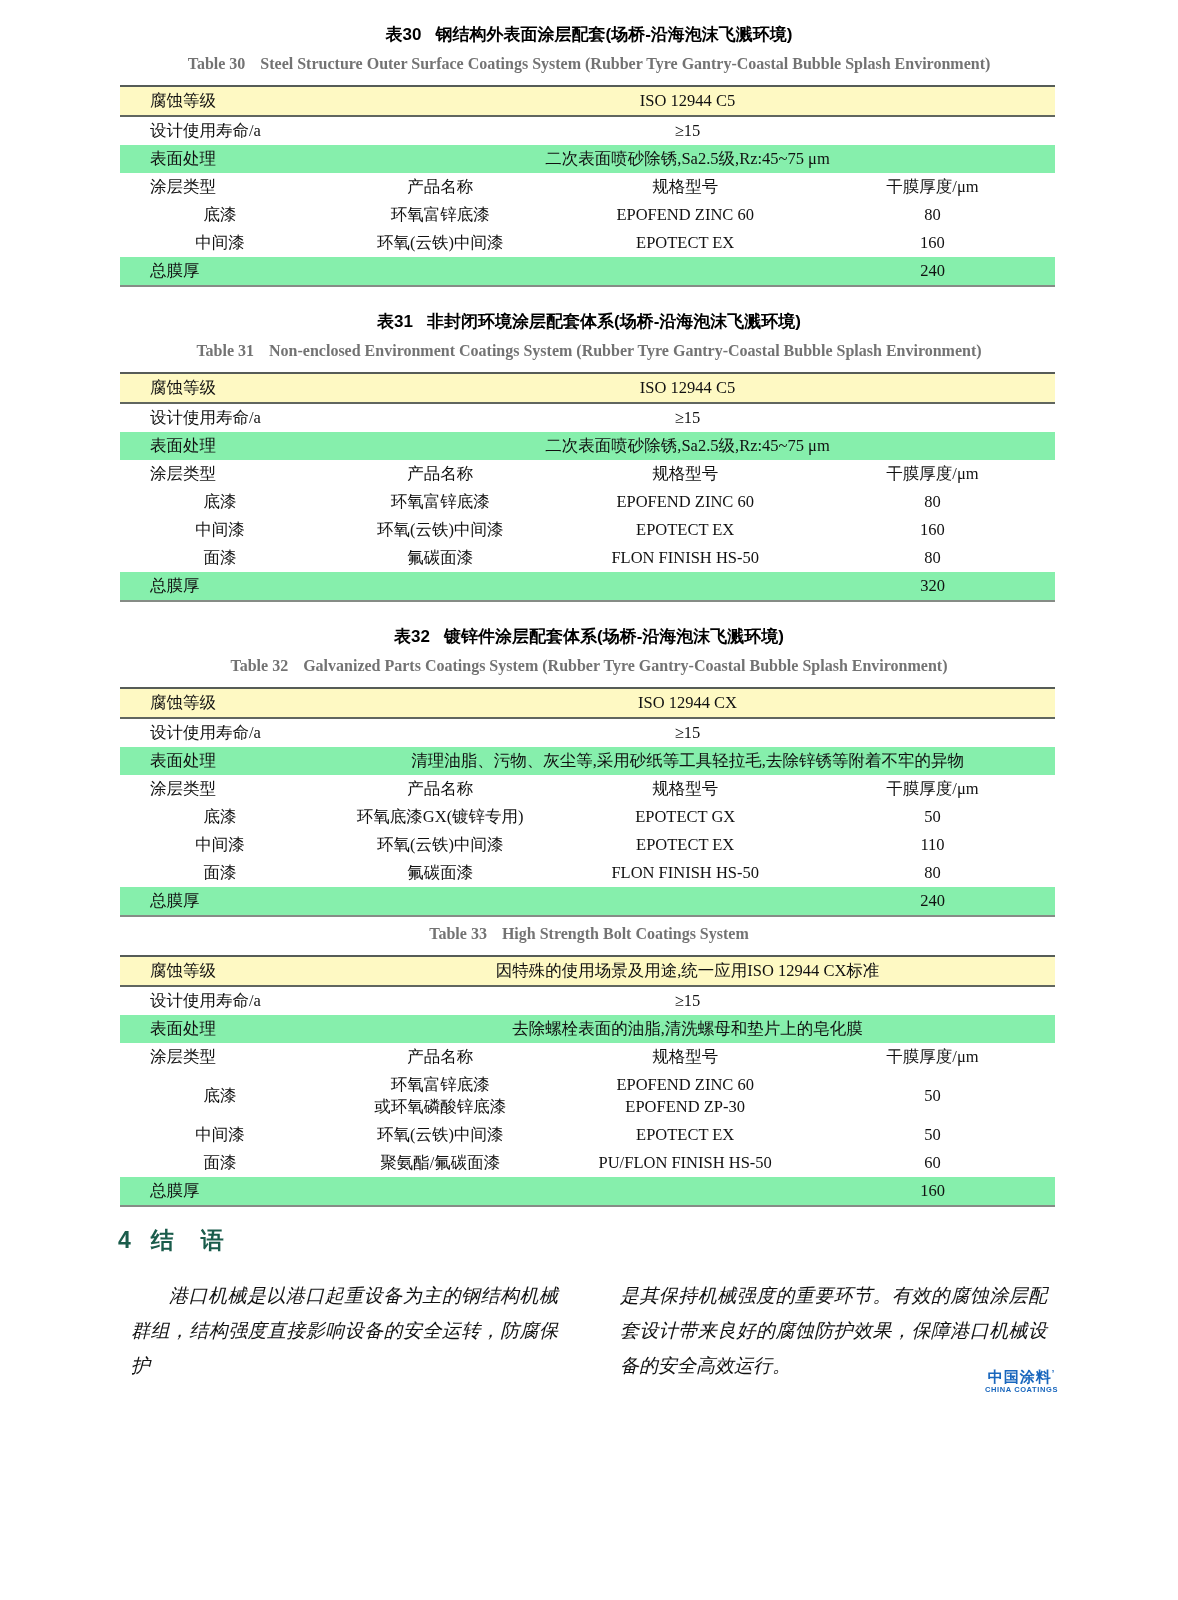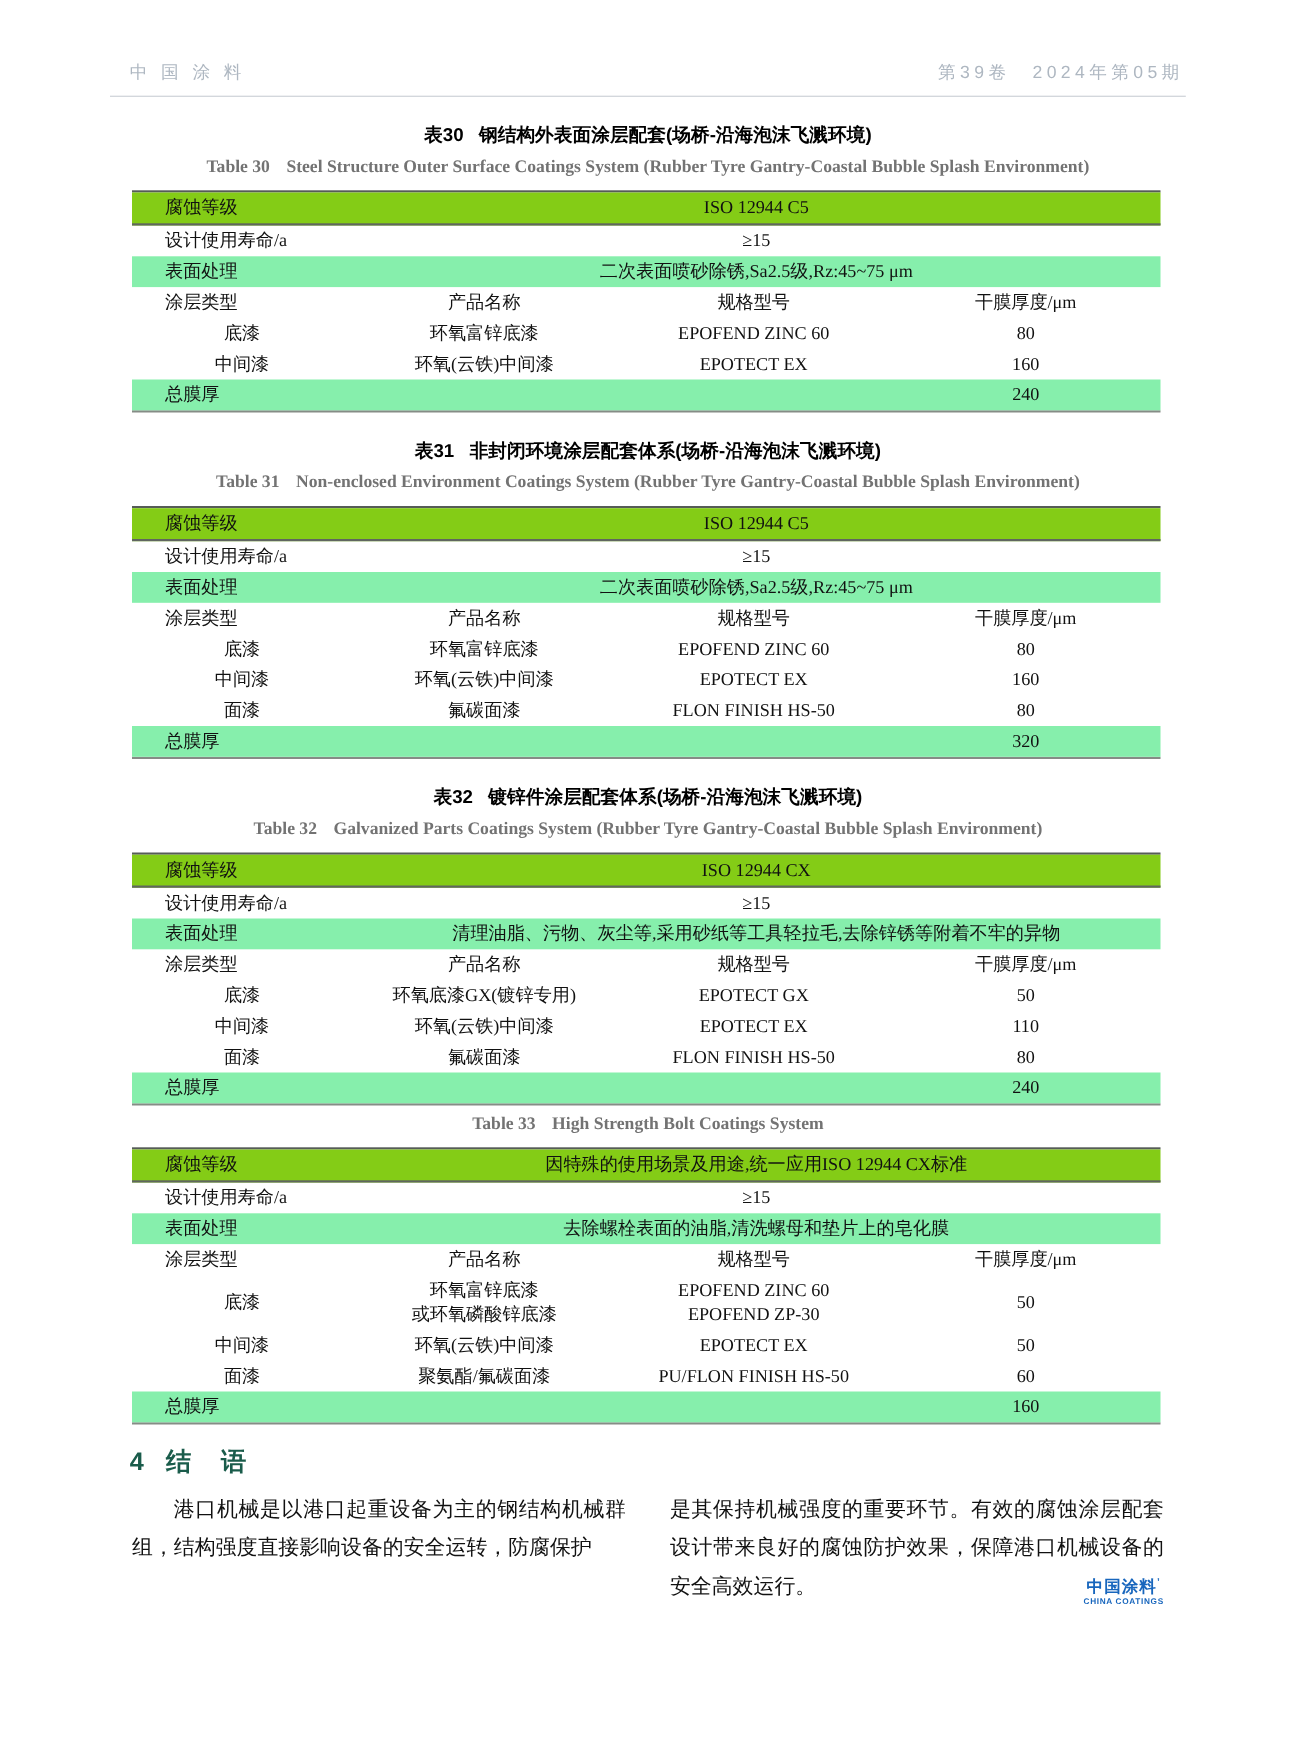--- a/index.html
+++ b/index.html
@@ -25,40 +25,40 @@
     text-align:center;font-family:"Liberation Serif", serif;font-weight:bold;
     font-size:16px;line-height:24px;margin-top:5px;margin-bottom:9px;color:#737373;
   }
   .tbl-title-en .tnum{margin-right:15px;}
   
   .tbl{
     width:935px;margin-left:20px;font-size:16.5px;
     border-top:2px solid #565c57;border-bottom:2px solid #868c86;
   }
   .tr{display:flex;align-items:center;min-height:28px;}
-  .row-dark{background:#84cc16;border-bottom:2px solid #60665f;}
+  .row-dark{background:#fef9c3;border-bottom:2px solid #60665f;}
   .row-light{background:#86efac;justify-content:center;}
   .td{box-sizing:border-box;line-height:22px;white-space:pre-line;}
   .lab{width:21.4%;padding-left:30px;text-align:left;}
   .val{width:78.6%;text-align:center;}
   .c1{width:21.4%;text-align:center;}
   .c2{width:25.7%;text-align:center;}
   .c3{width:26.7%;text-align:center;}
   .c4{width:26.2%;text-align:center;}
   .tall{padding:3px 0;}
   
   .mid-para{margin:14px 0 0 20px;font-size:19px;line-height:28px;}
   .section-head{
     font-family:"Liberation Sans", sans-serif;color:#1a5c4b;font-weight:600;
     font-size:23px;line-height:30px;margin:18px 0 0 18px;letter-spacing:2px;
   }
   .section-head .snum{margin-right:20px;letter-spacing:0;}
   .columns{display:flex;gap:40px;margin:12px 0 0 20px;}
   .col{width:449px;font-size:19px;line-height:35px;text-align:justify;}
-  .col p{margin:0;}
+  .col p{margin:11px;font-style:italic;}
   .col-left p{text-indent:2em;}
   .col-right{position:relative;}
   .logo{
     position:absolute;right:0;bottom:0;text-align:center;color:#1866bd;
     font-family:"Liberation Sans", sans-serif;line-height:1.1;
   }
   .logo-cn{font-size:15px;font-weight:bold;letter-spacing:1px;}
   .logo-mark{font-size:9px;vertical-align:super;}
   .logo-en{font-size:7.5px;font-weight:bold;letter-spacing:0.6px;}
   
@@ -66,24 +66,20 @@
   .foot-num{color:#2f6fb1;font-size:22px;margin-right:10px;}
   .foot-bar{width:4px;height:40px;background:#2f6fb1;margin-right:8px;}
   .foot-cn{color:#7c8187;font-size:18px;line-height:22px;font-family:"Liberation Sans", sans-serif;}
   .foot-en{color:#9db0c5;font-size:11px;font-weight:bold;line-height:14px;font-family:"Liberation Serif", serif;}
 </style>
 </head>
 <body>
 
 <div class="page">
 
-  <div class="pagehead">
-    <span>中 国 涂 料</span>
-    <span>第39卷　2024年第05期</span>
-  </div>
 
   <div>
     <div class="tbl-title-cn">
       <span class="tnum">表30</span><span>钢结构外表面涂层配套(场桥-沿海泡沫飞溅环境)</span>
     </div>
     <div class="tbl-title-en">
       <span class="tnum">Table 30</span><span>Steel Structure Outer Surface Coatings System (Rubber Tyre Gantry-Coastal Bubble Splash Environment)</span>
     </div>
     <div class="tbl">
       <div class="tr row-dark">

